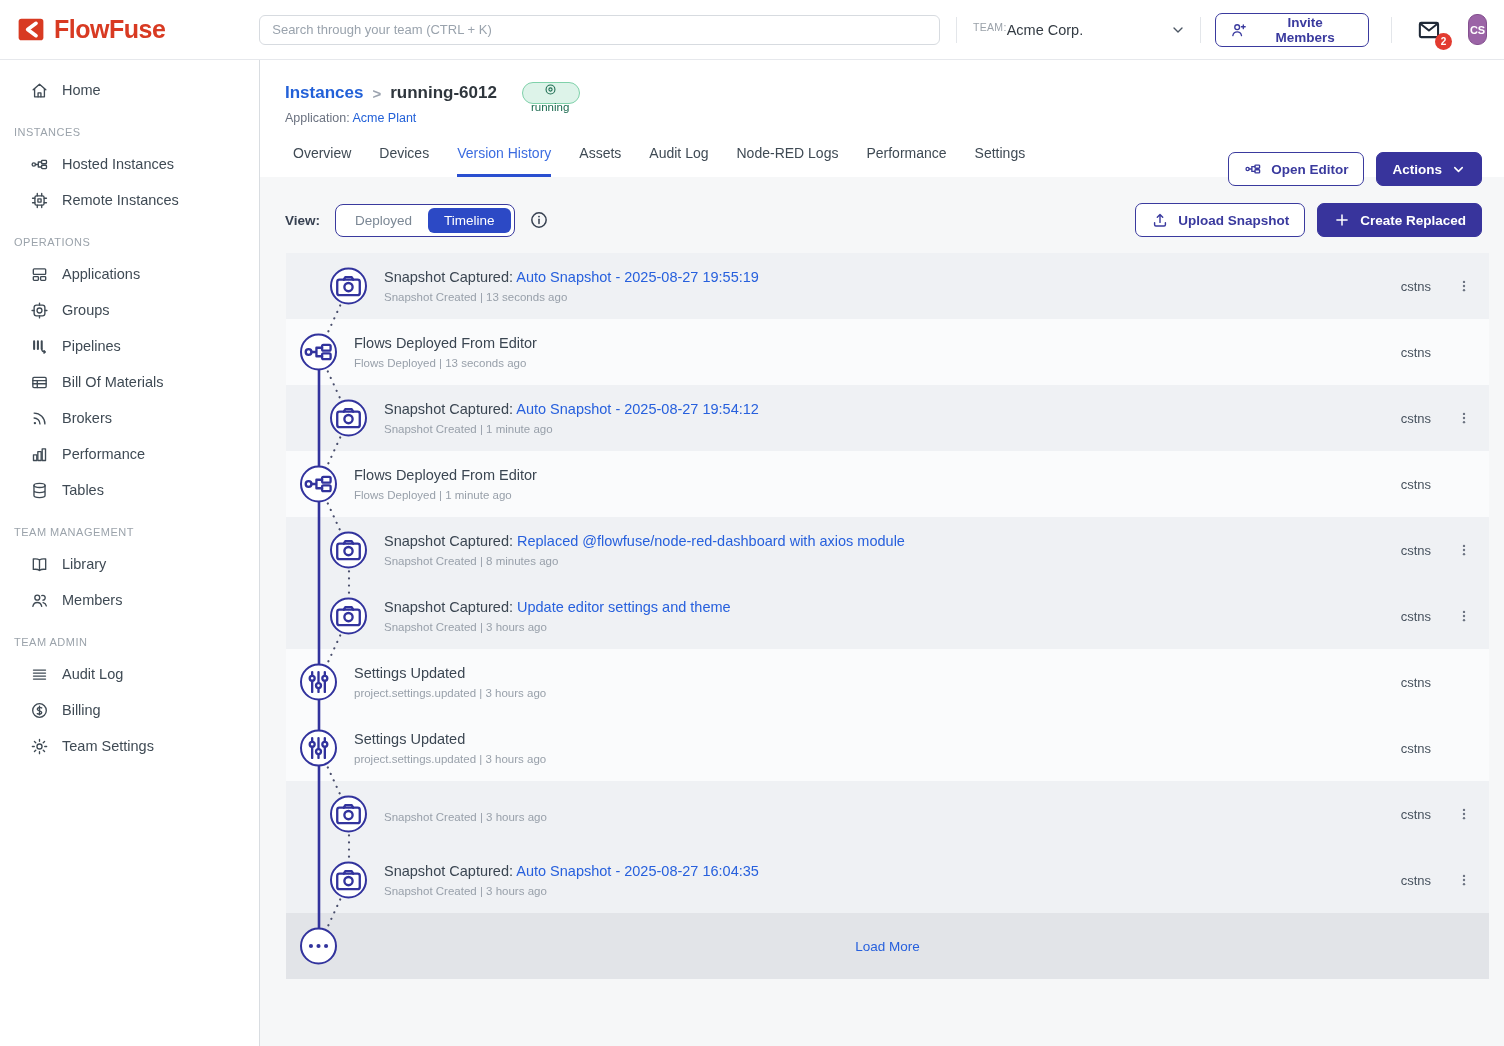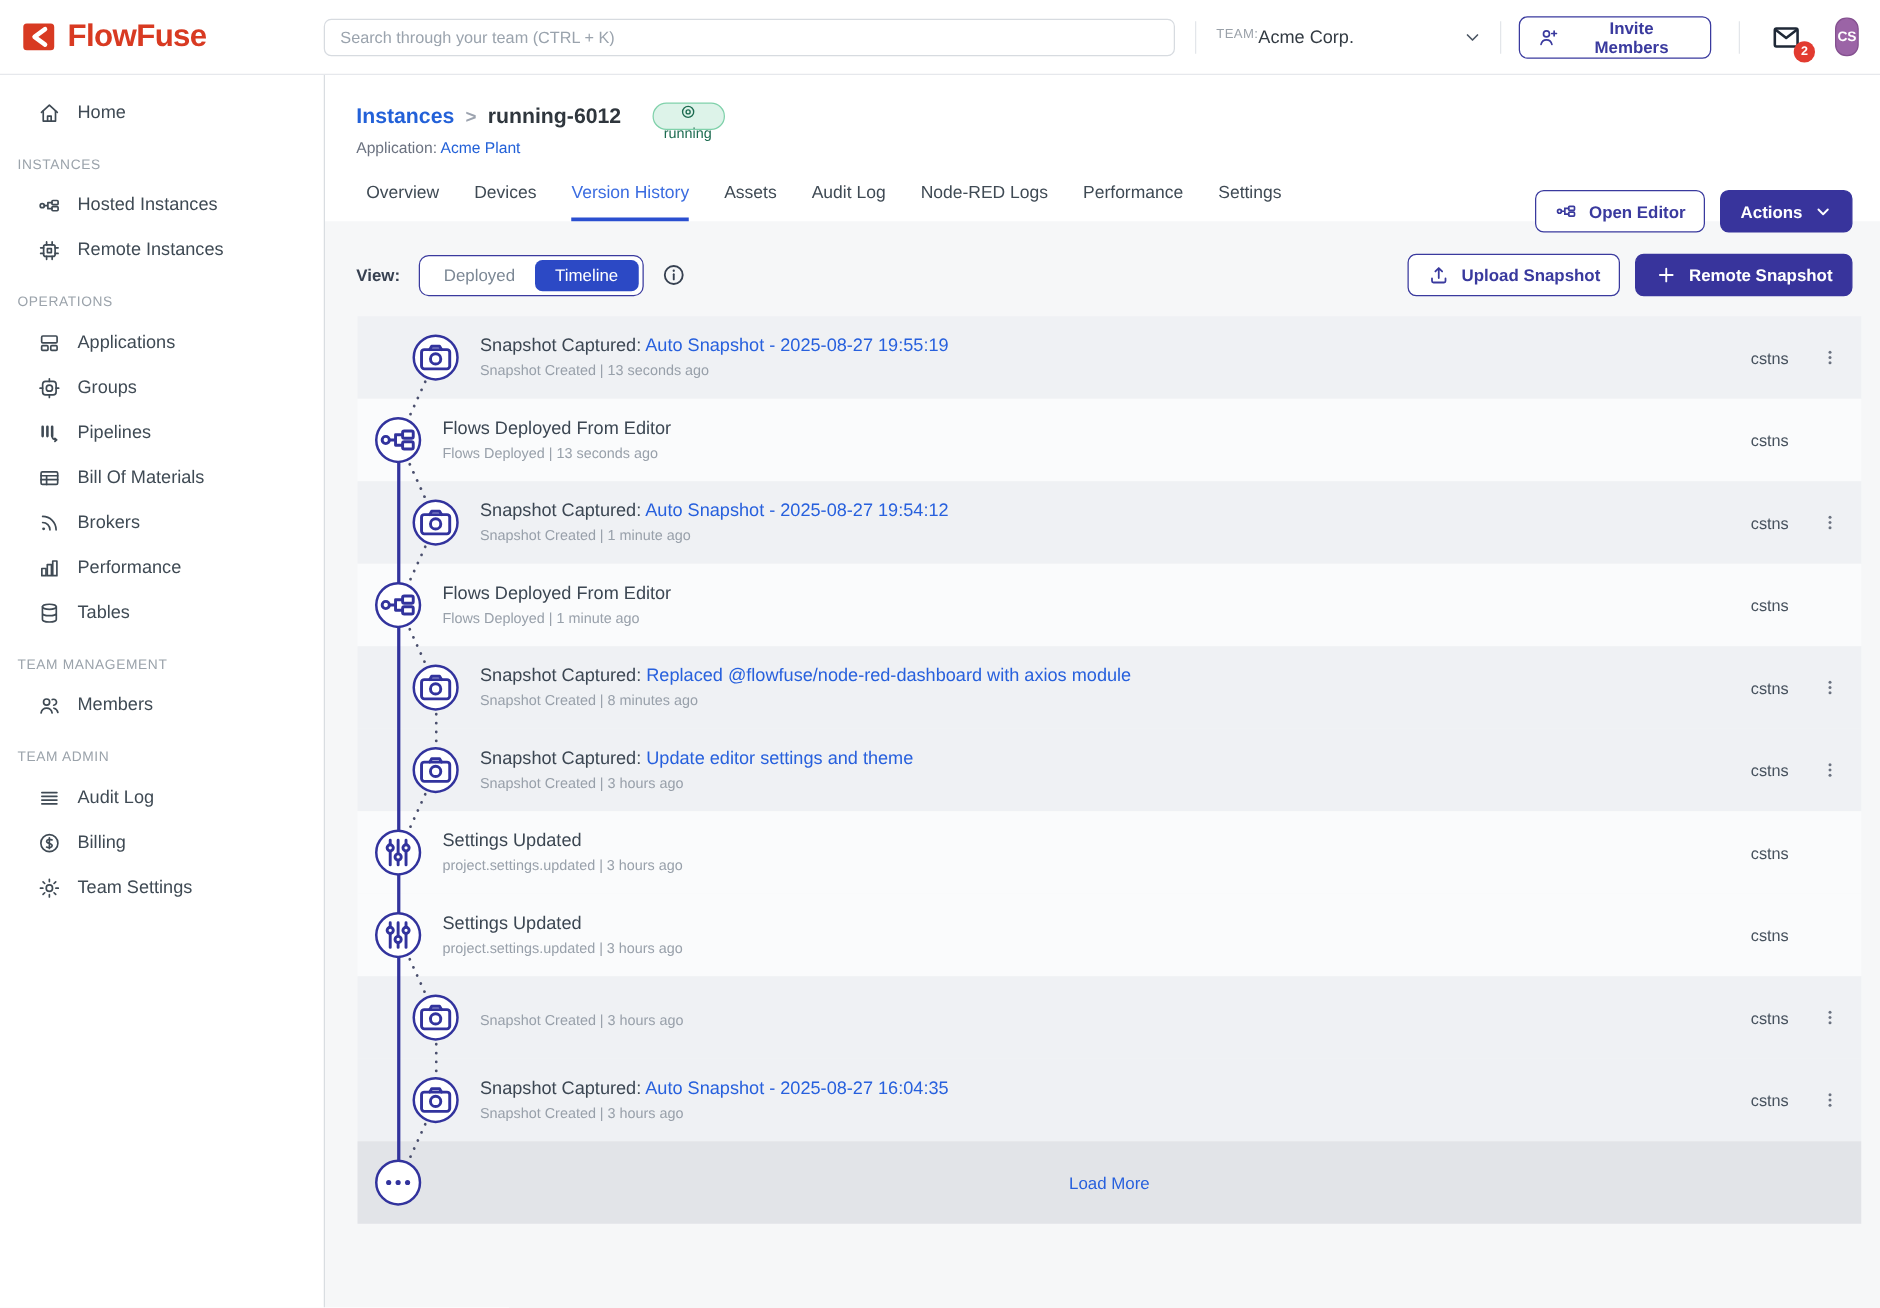--- a/index.html
+++ b/index.html
@@ -242,20 +242,28 @@
             <ellipse cx="12" cy="5.6" rx="7" ry="2.6"></ellipse>
             <path d="M5 5.6v12.8c0 1.4 3.1 2.6 7 2.6s7-1.2 7-2.6V5.6M5 12c0 1.4 3.1 2.6 7 2.6s7-1.2 7-2.6"></path>
           </svg>
         </span>
         <span>Tables</span>
       </div>
       <div class="sb-heading">TEAM MANAGEMENT</div>
       <div class="sb-item">
         <span class="sb-icon icon">
           <svg viewBox="0 0 24 24" fill="none" stroke="currentColor" stroke-width="1.7" stroke-linecap="round" stroke-linejoin="round">
+            <path d="M12 6.3C10.2 4.9 7.2 4.6 4.2 5v13.2c3-.4 6 0 7.8 1.4 1.8-1.4 4.8-1.8 7.8-1.4V5c-3-.4-6-.1-7.8 1.3zM12 6.3v13.3"></path>
+          </svg>
+        </span>
+        <span>Library</span>
+      </div>
+      <div class="sb-item">
+        <span class="sb-icon icon">
+          <svg viewBox="0 0 24 24" fill="none" stroke="currentColor" stroke-width="1.7" stroke-linecap="round" stroke-linejoin="round">
             <circle cx="9.2" cy="8.4" r="3.1"></circle>
             <path d="M3.6 19.4c.7-3.2 2.9-4.9 5.6-4.9s4.9 1.7 5.6 4.9"></path>
             <path d="M14.9 5.9a3 3 0 1 1 1.4 5.7M16.6 14.6c2.2.5 3.5 2 4 4.3"></path>
           </svg>
         </span>
         <span>Members</span>
       </div>
       <div class="sb-heading">TEAM ADMIN</div>
       <div class="sb-item">
         <span class="sb-icon icon">
@@ -359,21 +367,21 @@
               </svg>
           </span>
           <span>Upload Snapshot</span>
         </button>
         <button class="btn btn-solid">
           <span class="icon">
             <svg viewBox="0 0 24 24" fill="none" stroke="currentColor" stroke-width="2" stroke-linecap="round">
                 <path d="M12 5.2v13.6M5.2 12h13.6"></path>
               </svg>
           </span>
-          <span>Remote Snapshot</span>
+          <span>Create Replaced</span>
         </button>
       </div>
     </div>
 
     <div class="list" id="list">
         <svg class="rail" width="120" height="726">
           <line x1="33" y1="99" x2="33" y2="693" stroke="#32339d" stroke-width="2.6"></line>
           <line x1="63" y1="33" x2="33" y2="99" stroke="#4a4f6d" stroke-width="2.2" stroke-linecap="round" stroke-dasharray="0.1 7"></line>
           <line x1="33" y1="99" x2="63" y2="165" stroke="#4a4f6d" stroke-width="2.2" stroke-linecap="round" stroke-dasharray="0.1 7"></line>
           <line x1="63" y1="165" x2="33" y2="231" stroke="#4a4f6d" stroke-width="2.2" stroke-linecap="round" stroke-dasharray="0.1 7"></line>

